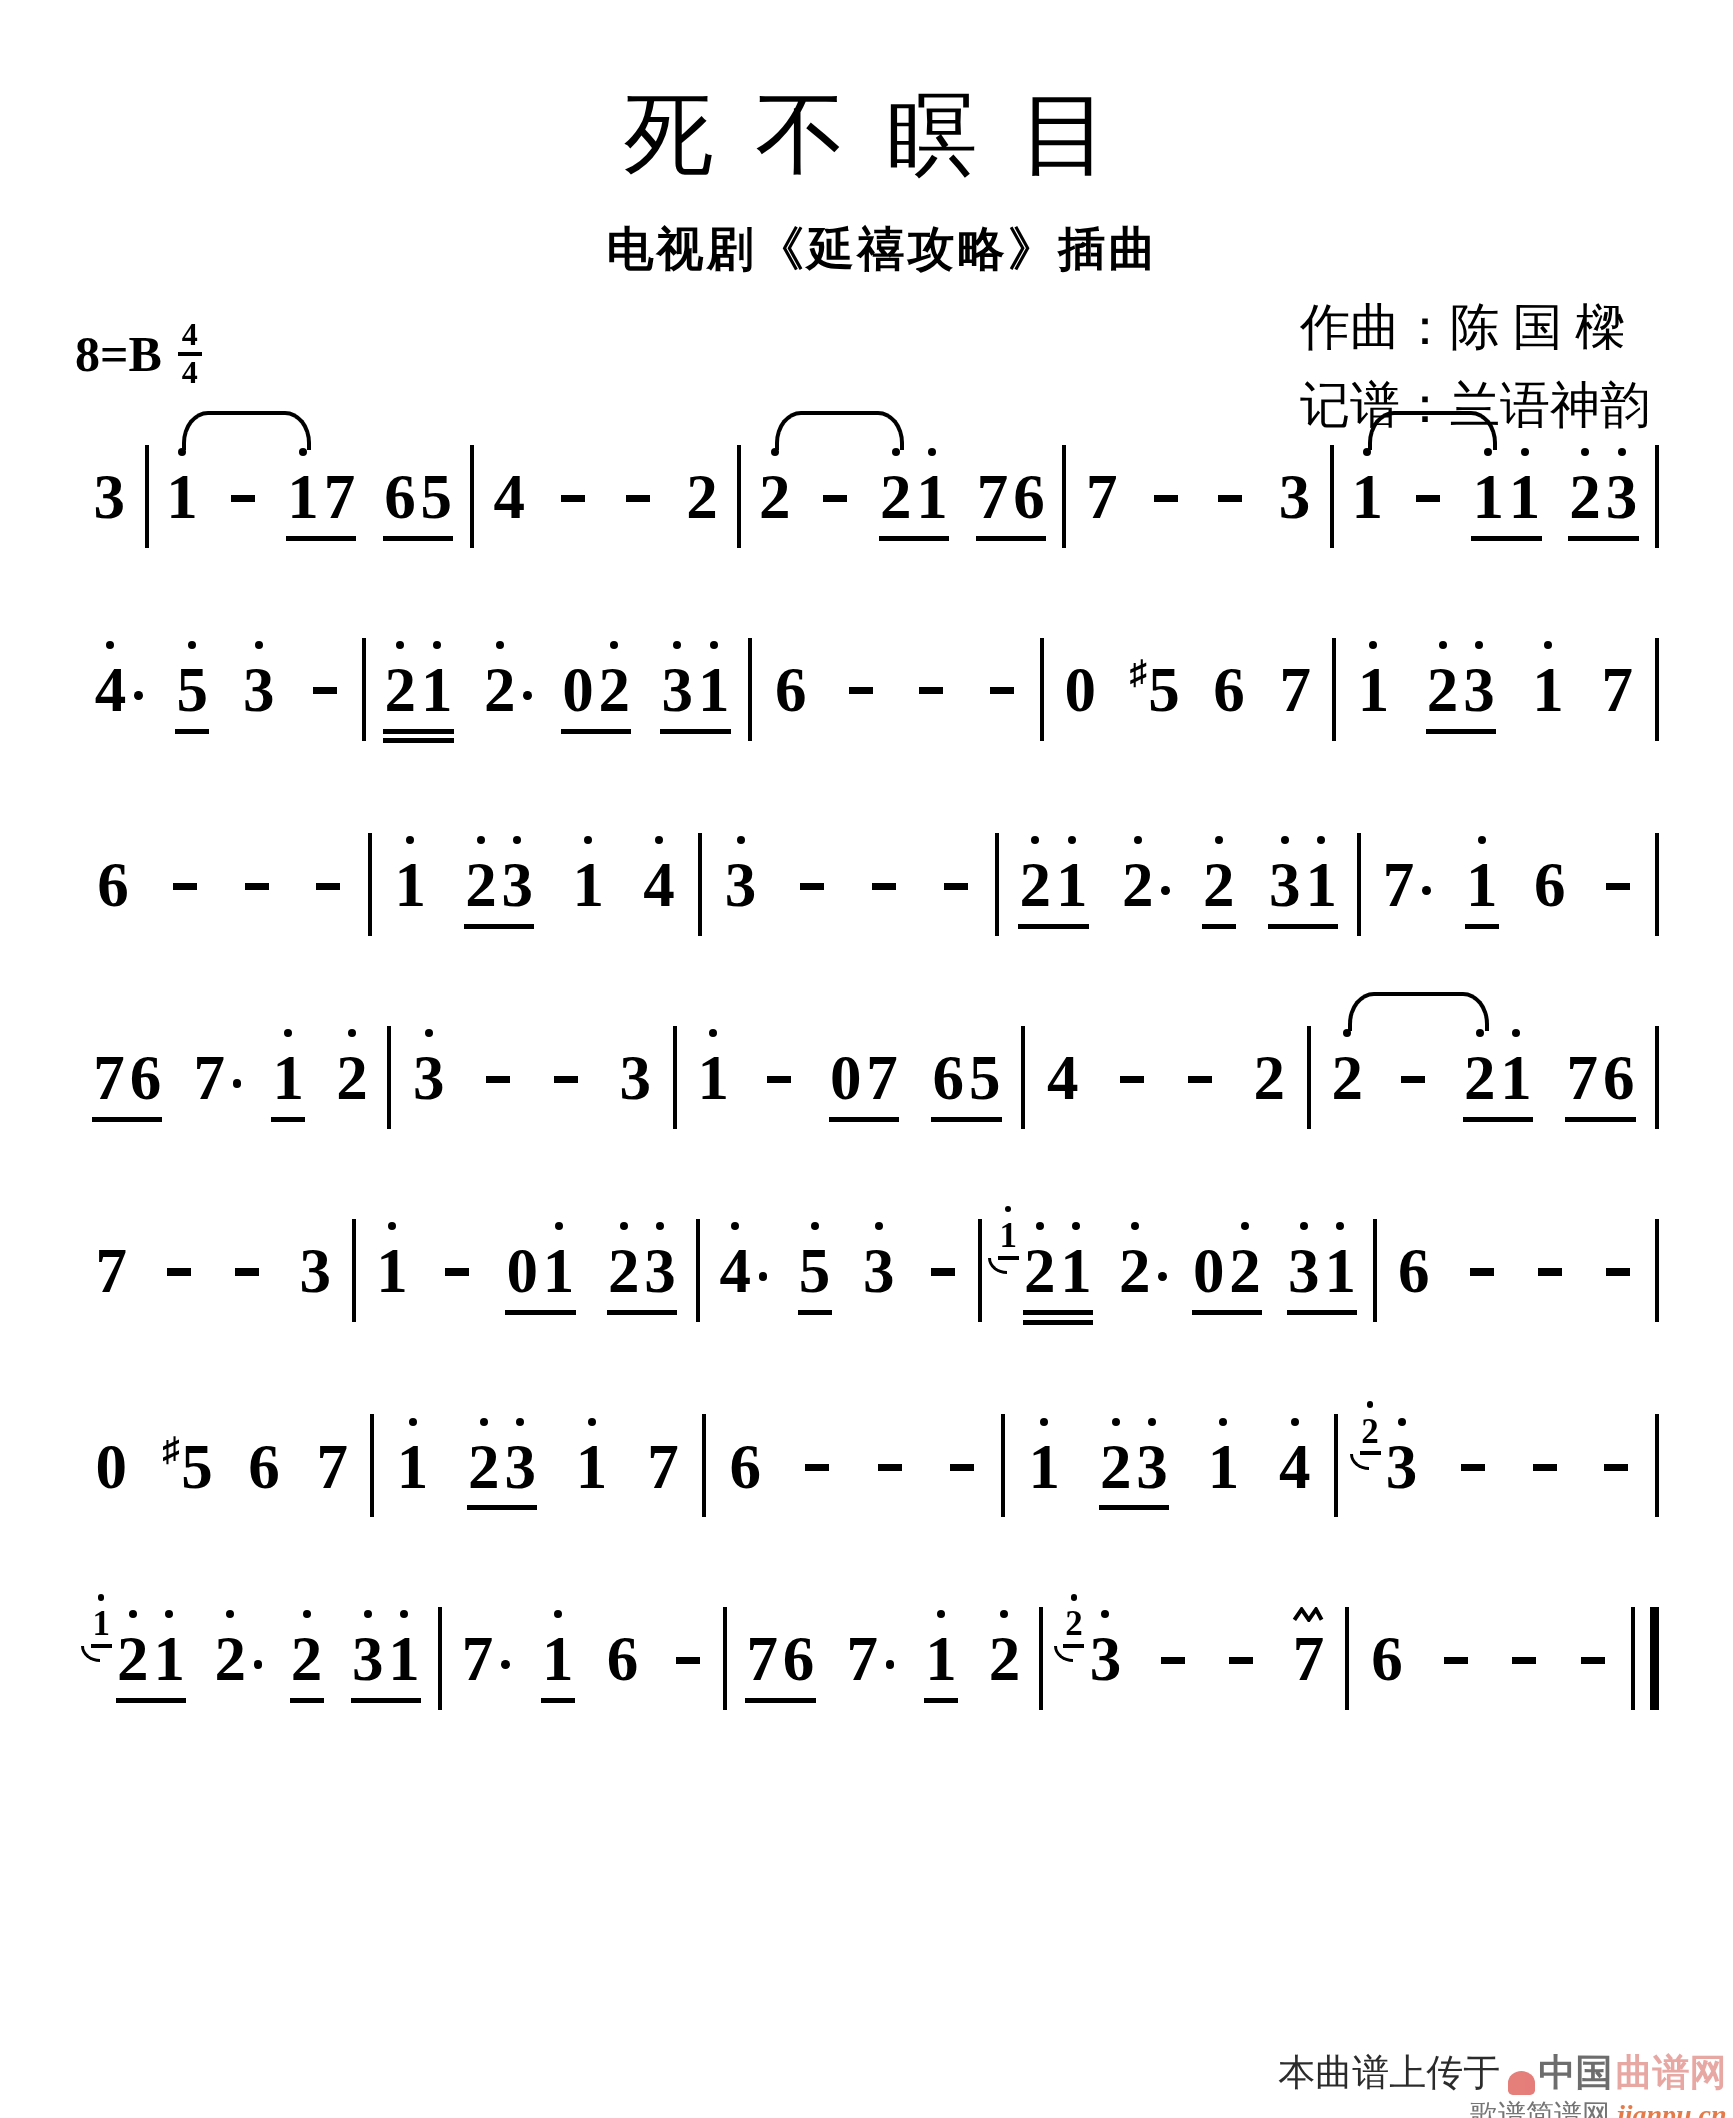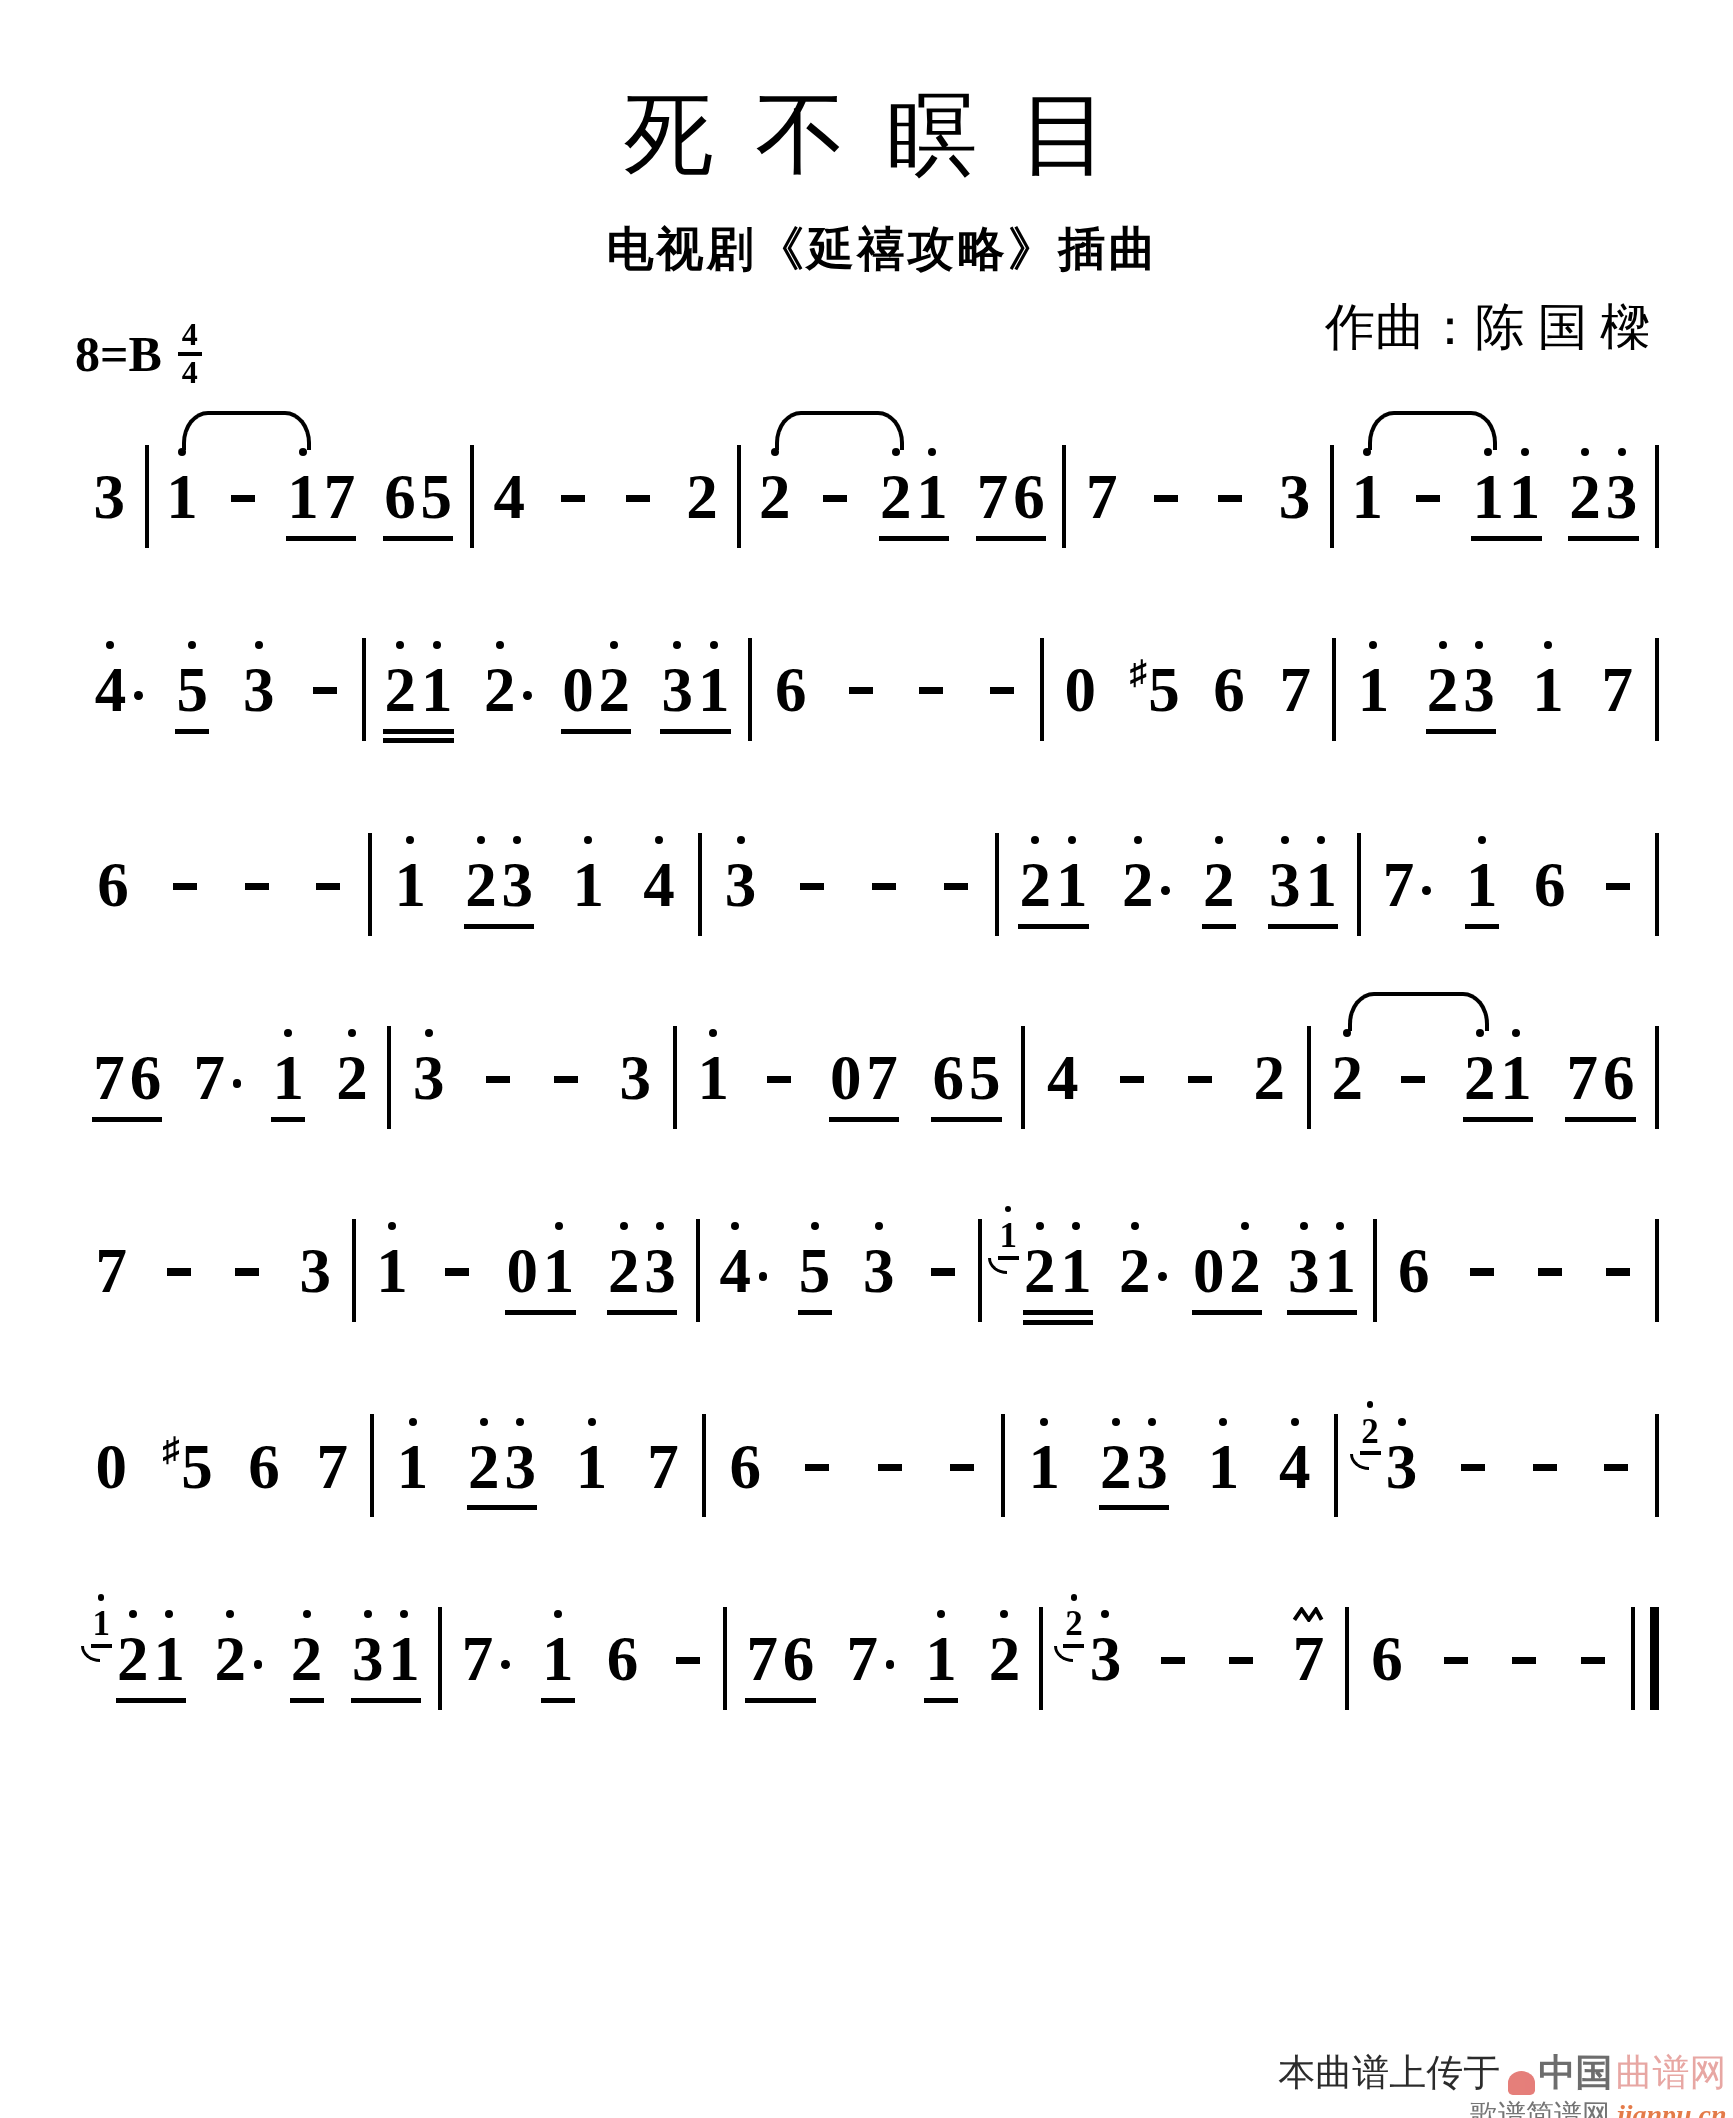--- a/index.html
+++ b/index.html
@@ -52,21 +52,21 @@
 
   
   .footer{position:absolute;left:74px;top:1802px;width:1589px;font-size:40px;
           font-weight:400;letter-spacing:0.8px;white-space:nowrap;}
   .credit{position:absolute;right:6.4px;top:2048px;text-align:right;opacity:.92;}
   .credit-row1{display:flex;align-items:flex-end;justify-content:flex-end;gap:8px;}
   .credit-prefix{font-size:37px;color:#1a1a1a;}
   .logo-group{display:flex;align-items:flex-end;gap:3.2px;opacity:.75;}
   .logo-mark{width:27px;height:24px;background:#d8453e;border-radius:50% 50% 4.8px 4.8px;margin-bottom:3.2px;}
   .brand1{font-size:37px;font-weight:900;color:#2b2b2b;}
-  .brand2{font-size:37px;font-weight:400;color:#cf4a43;opacity:.7;}
+  .brand2{font-size:37px;font-weight:700;color:#cf4a43;opacity:.7;}
   .credit-row2{margin-top:-1.6px;font-size:28px;}
   .site-gray{color:#6a6a6a;}
   .site-domain{color:#e2703a;font-weight:700;font-style:italic;}
 </style>
 </head>
 <body>
 
 <div class="page">
   <div class="title">死不瞑目</div>
   <div class="subtitle">电视剧《延禧攻略》插曲</div>
@@ -74,20 +74,21 @@
   <div class="keysig">
     <span>8=B</span>
     <span class="frac">
       <span class="num">4</span>
       <span>4</span>
     </span>
   </div>
 
   <div class="meta">
     <div><span>作曲：</span><span>陈 国 樑</span></div>
+    <div><span>记谱：</span><span>兰语神韵</span></div>
   </div>
 
   <div class="score">
       <div class="line">
         <div class="measure" style="flex-grow: 1;">
           <div class="cell">
             <div class="grp ul0">
               <div class="gi">
                 <div class="note">
                   <div class="ntop"></div>

